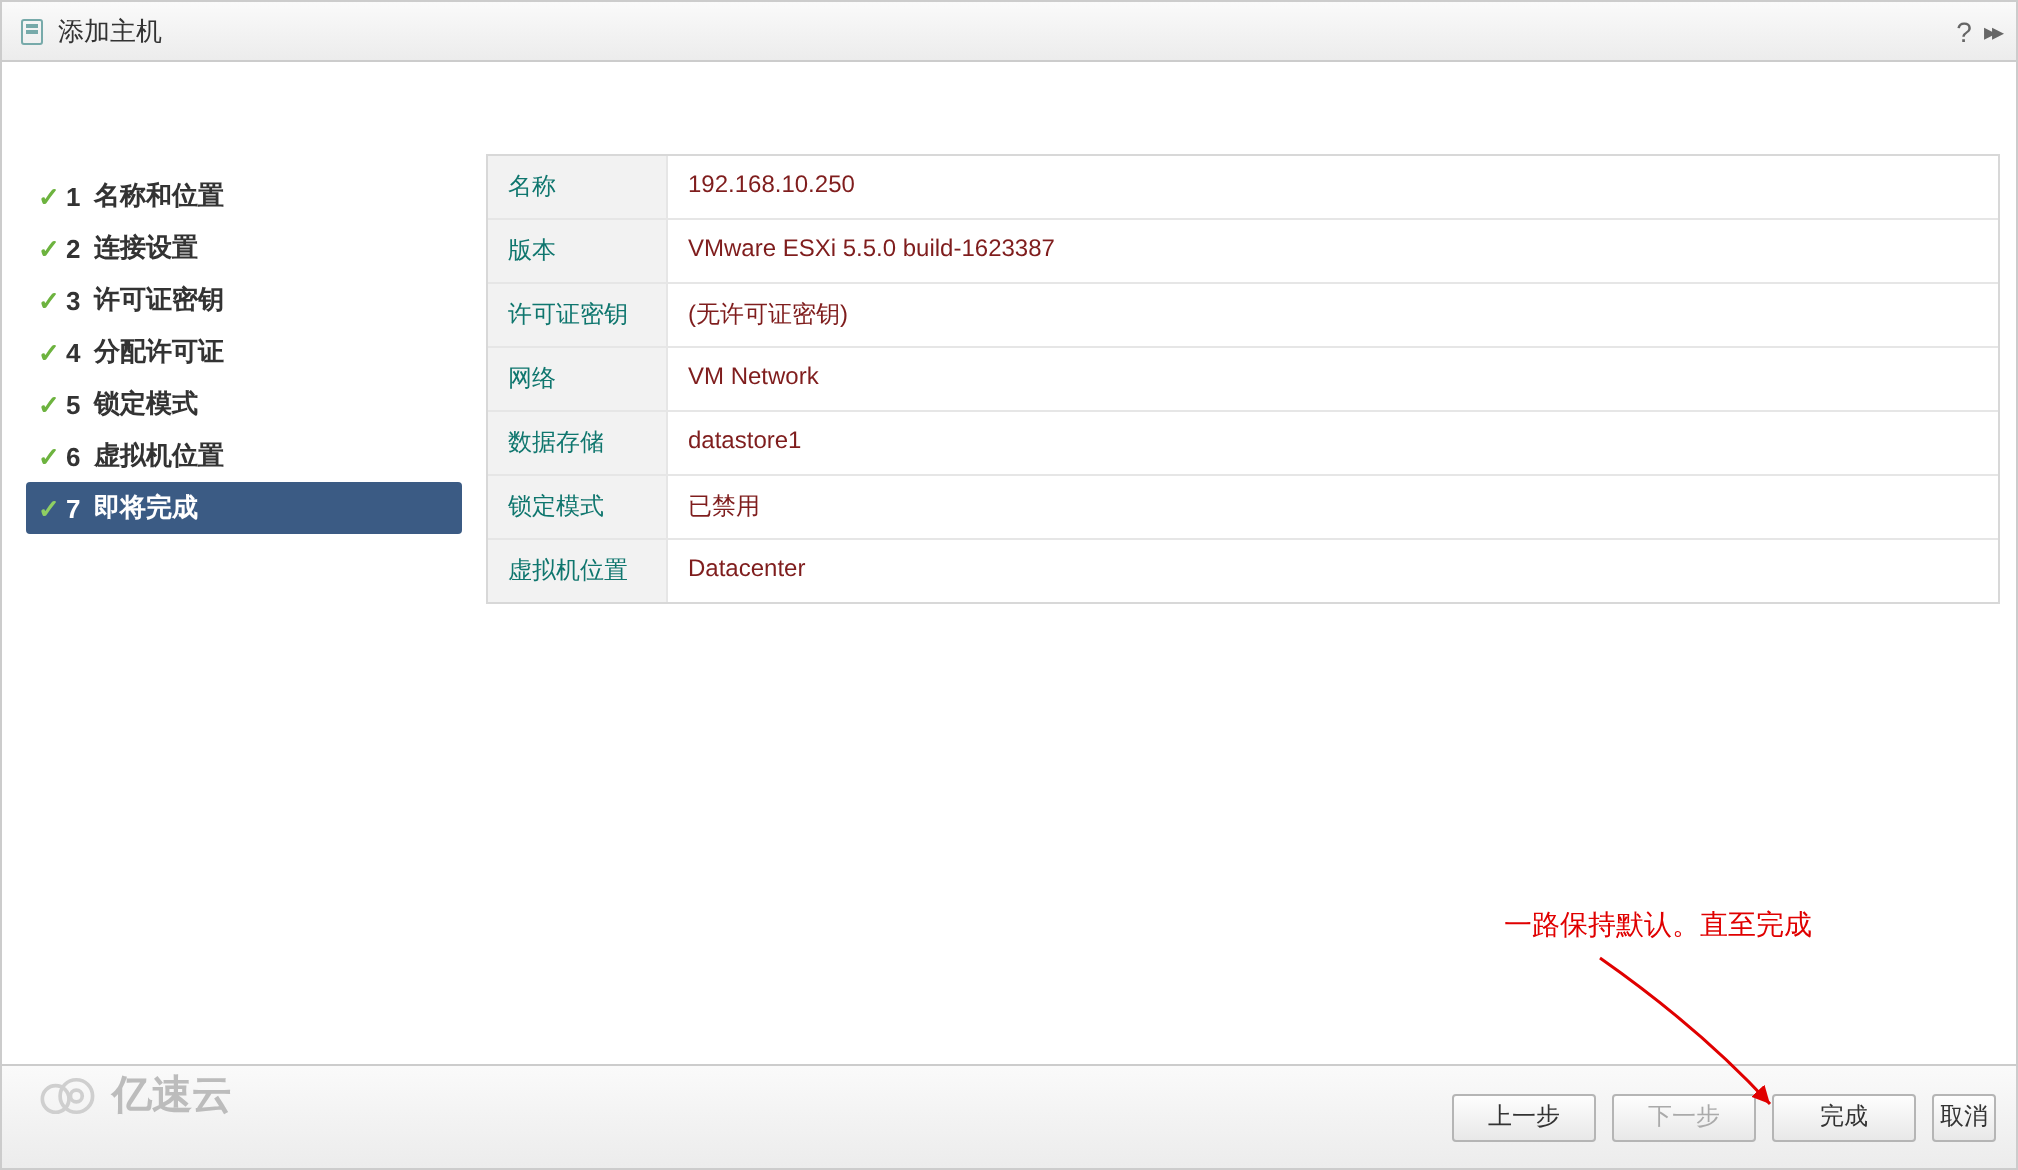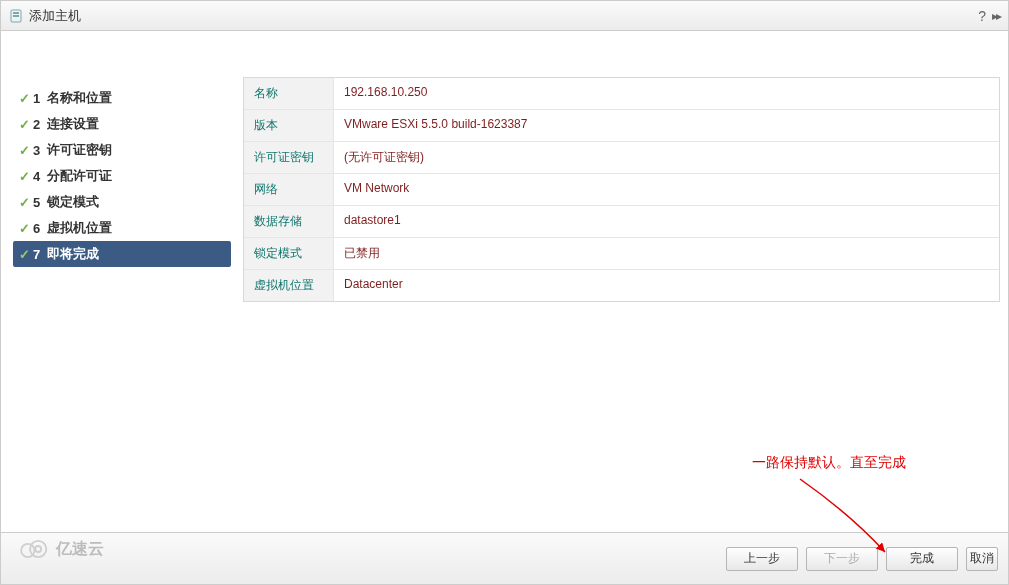--- a/index.html
+++ b/index.html
@@ -32,21 +32,21 @@
 
 .footer { height:52px; border-top:1px solid #ccc; background:linear-gradient(#fafafa,#ececec); display:flex; align-items:center; justify-content:flex-end; padding:0 10px; gap:8px; }
 .btn { min-width:72px; height:24px; border:1px solid #b5b5b5; background:linear-gradient(#fefefe,#e8e8e8); font-size:12px; color:#333; cursor:pointer; border-radius:2px; }
 .btn:disabled { color:#aaa; cursor:default; }
 .btn.cut { width:32px; min-width:32px; overflow:hidden; }
 
 .annot { position:absolute; color:#e00000; font-size:14px; pointer-events:none; }
 .annot-text { left:752px; top:454px; }
 .arrow-svg { position:absolute; left:790px; top:474px; width:120px; height:85px; pointer-events:none; }
 
-.watermark { position:absolute; left:16px; bottom:24px; display:flex; align-items:center; gap:6px; color:#bcbcbc; font-size:16px; font-weight:bold; pointer-events:none; }
+.watermark { position:absolute; left:16px; bottom:24px; display:flex; align-items:center; gap:6px; color:#bcbcbc; font-size:20px; font-weight:bold; pointer-events:none; }
 .watermark .logo { width:34px; height:24px; }
 </style>
 </head>
 <body>
 
 <div class="dialog">
 
   <div class="titlebar">
     <span class="ticon">
       <svg viewBox="0 0 14 14">

